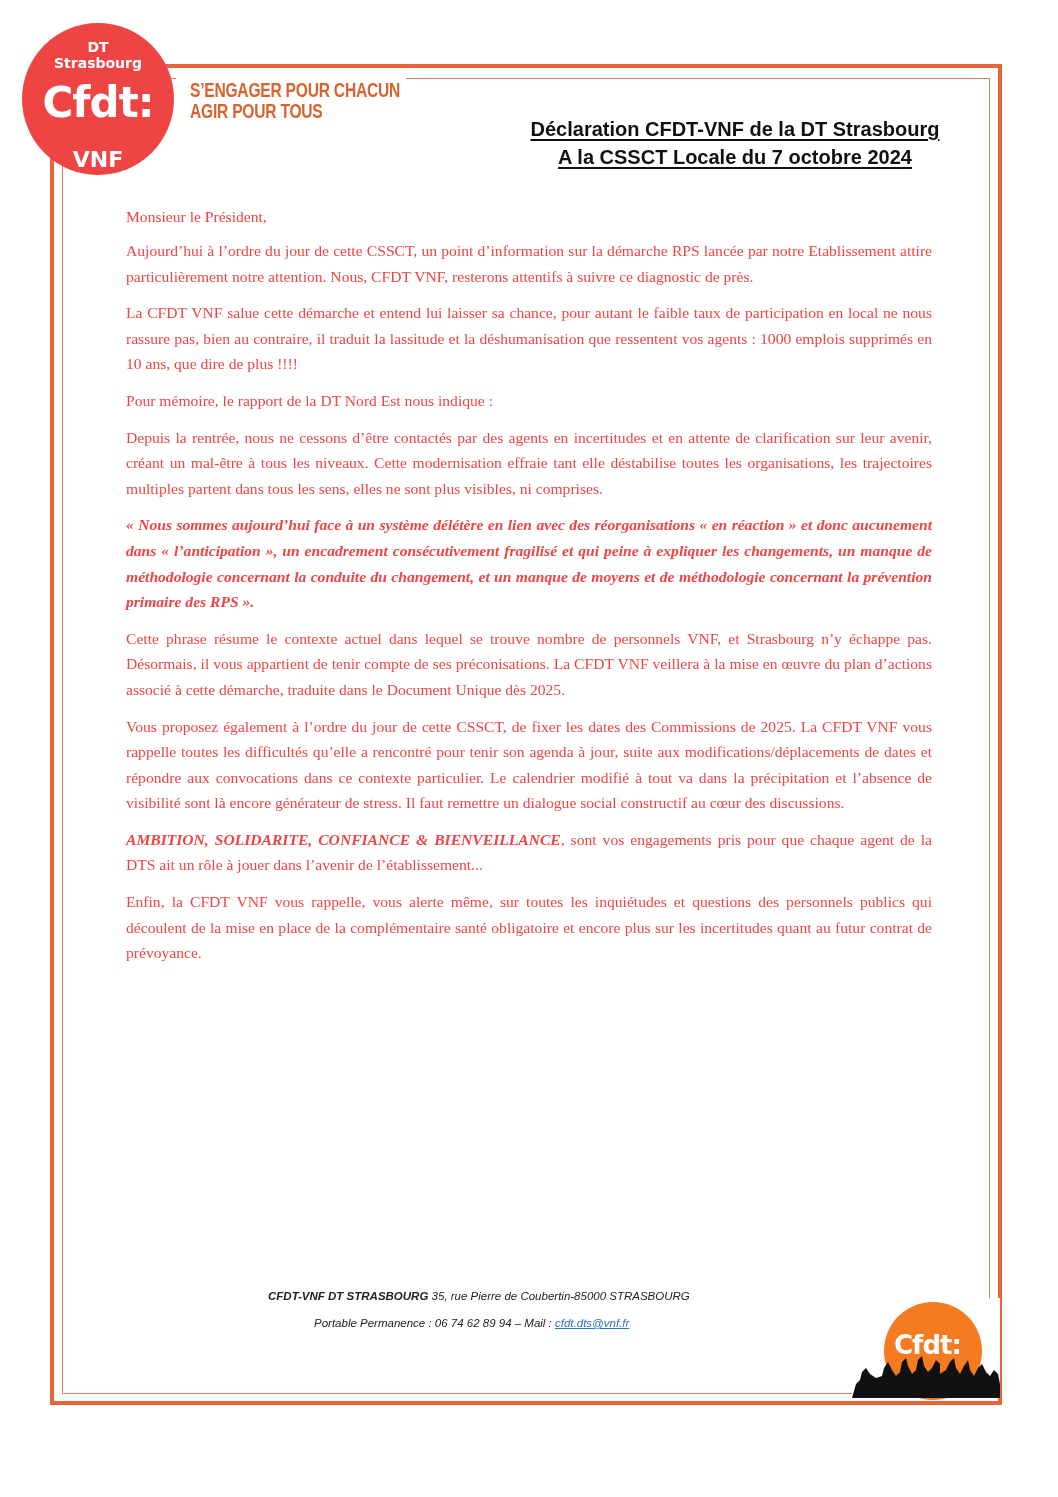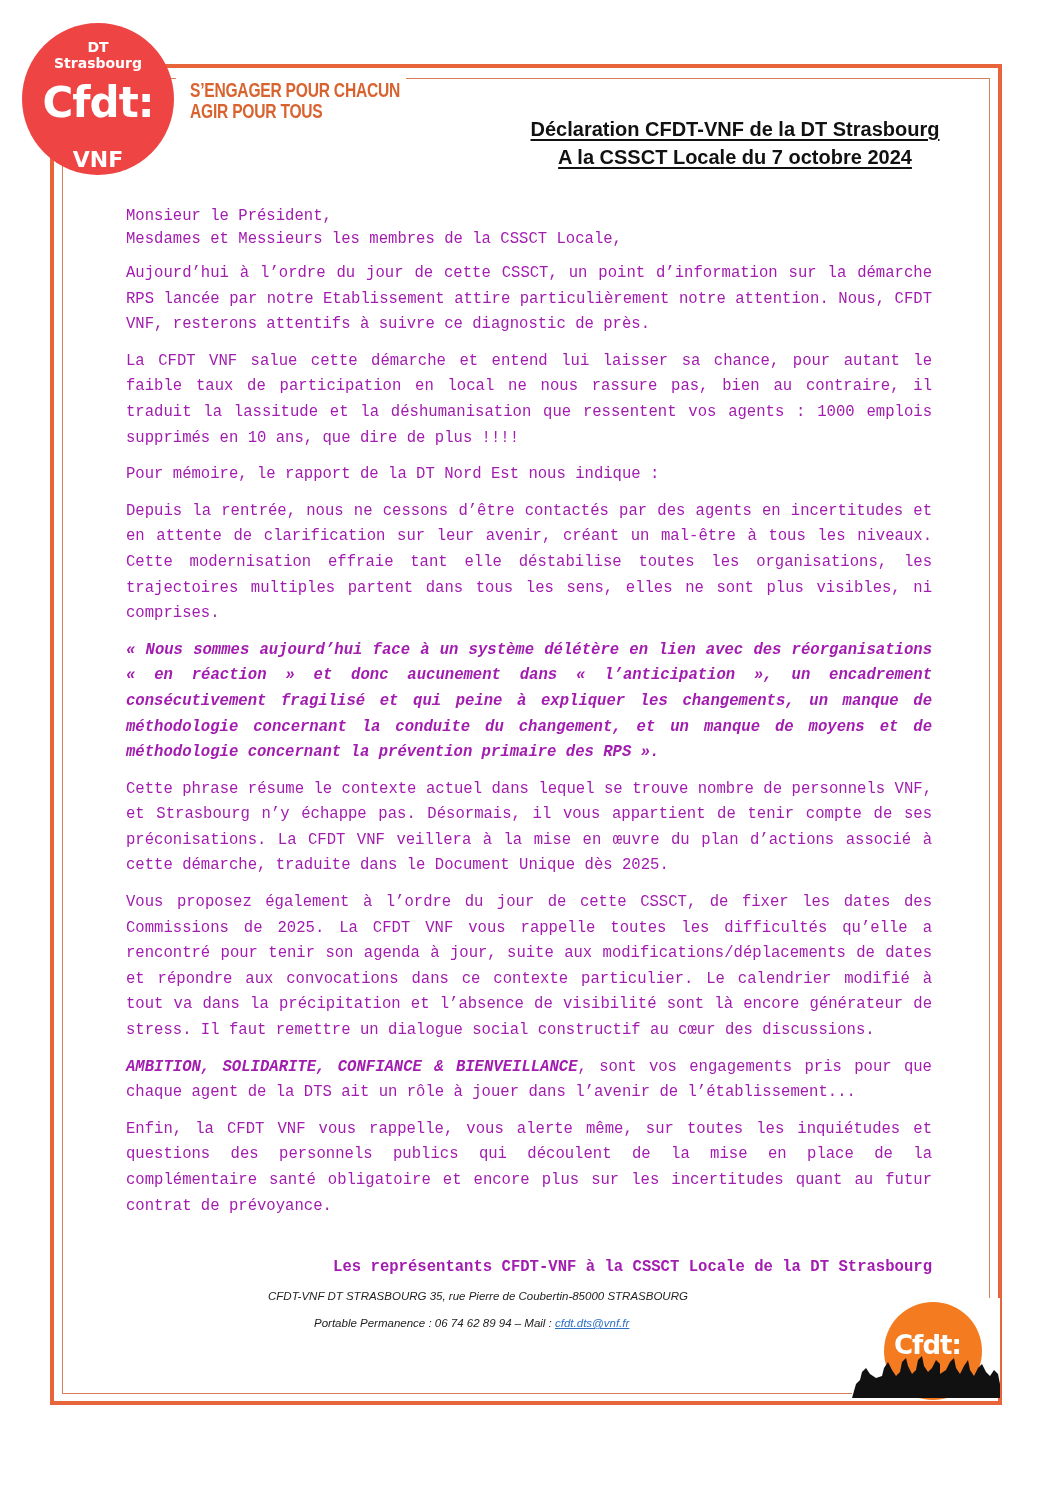--- a/index.html
+++ b/index.html
@@ -18,30 +18,30 @@
   .slogan { position: absolute; left: 190px; top: 80px; color: #d9632f; font-family: "Liberation Sans", sans-serif;
             font-weight: bold; font-size: 20px; line-height: 21px; transform: scaleX(0.78); transform-origin: left top;
             z-index: 3; letter-spacing: -0.3px; }
   .slogan-bg { position: absolute; left: 176px; top: 70px; width: 230px; height: 60px; background: #fff; z-index: 2; }
   .title-block { position: absolute; left: 490px; top: 98px; width: 490px; text-align: center;
                  font-family: "Liberation Sans", sans-serif; font-weight: bold; font-size: 20px; color: #111; }
   .title-block div { text-decoration: underline; text-underline-offset: 3px; }
   .title-1 { position: absolute; left: 0; right: 0; top: 0; margin-top: 20px; }
   .title-2 { position: absolute; left: 0; right: 0; top: 48px; }
   .content { position: absolute; left: 126px; top: 205px; width: 806px;
-             font-family: Liberation Mono, monospace; font-size: 15.6px; line-height: 25.6px; color: #a21caf; }
+             font-family: Liberation Serif, serif; font-size: 15.6px; line-height: 25.6px; color: #ef4444; }
   .content p { margin: 0 0 11px 0; text-align: justify; }
   .salutation { margin-bottom: 10px !important; line-height: 23px; }
   .quote { font-weight: bold; font-style: italic; }
   .signature { text-align: right !important; font-weight: bold; margin-top: 36px !important; }
   .footer { position: absolute; left: 0; top: 1290px; width: 1058px; font-style: italic; font-size: 11.5px; color: #222;
             font-family: "Liberation Sans", sans-serif; }
   .footer .addr { position: absolute; left: 268px; top: 0; white-space: nowrap; }
   .footer .phone { position: absolute; left: 308px; top: 27px; white-space: nowrap; margin-left: 6px; }
-  .footer b { font-weight: normal; }
+  .footer b { font-weight: bold; }
   .footer a { color: #2f6fc4; text-decoration: underline; }
   .footer-img { position: absolute; left: 852px; top: 1298px; width: 148px; height: 100px; background: #fff; z-index: 4; }
   .footer-img .sun { position: absolute; left: 32px; top: 4px; width: 98px; height: 98px; border-radius: 50%;
                      background: #f47b20; overflow: hidden; }
   .footer-img .sun span { position: absolute; left: 10px; top: 28px; color: #fff; font-weight: bold; font-size: 26px;
                           font-family: "DejaVu Sans", sans-serif; letter-spacing: -1px; }
   .footer-img .crowd { position: absolute; left: 0; bottom: 0; width: 148px; height: 44px; }
 </style>
 </head>
 <body>
@@ -64,32 +64,30 @@
 </div>
 
 <div class="title-block">
   <div class="title-1">Déclaration CFDT-VNF de la DT Strasbourg</div>
   <div class="title-2">A la CSSCT Locale du 7 octobre 2024</div>
 </div>
 
 <div class="content">
   <p class="salutation">
     <span>Monsieur le Président,</span><br>
-    <span>Mesdames et Messieurs les membres de la CSSCT Locale,</span>
   </p>
   <p>Aujourd’hui à l’ordre du jour de cette CSSCT, un point d’information sur la démarche RPS lancée par notre Etablissement attire particulièrement notre attention. Nous, CFDT VNF, resterons attentifs à suivre ce diagnostic de près.</p>
   <p>La CFDT VNF salue cette démarche et entend lui laisser sa chance, pour autant le faible taux de participation en local ne nous rassure pas, bien au contraire, il traduit la lassitude et la déshumanisation que ressentent vos agents :  1000 emplois supprimés en 10 ans, que dire de plus !!!!</p>
   <p>Pour mémoire, le rapport de la DT Nord Est nous indique :</p>
   <p>Depuis la rentrée, nous ne cessons d’être contactés par des agents en incertitudes et en attente de clarification sur leur avenir, créant un mal-être à tous les niveaux. Cette modernisation effraie tant elle déstabilise toutes les organisations, les trajectoires multiples partent dans tous les sens, elles ne sont plus visibles, ni comprises.</p>
   <p class="quote">« Nous sommes aujourd’hui face à un système délétère en lien avec des réorganisations « en réaction » et donc aucunement dans « l’anticipation », un encadrement consécutivement fragilisé et qui peine à expliquer les changements, un manque de méthodologie concernant la conduite du changement, et un manque de moyens et de méthodologie concernant la prévention primaire des RPS ».</p>
   <p>Cette phrase résume le contexte actuel dans lequel se trouve nombre de personnels VNF, et Strasbourg n’y échappe pas. Désormais, il vous appartient de tenir compte de ses préconisations. La CFDT VNF veillera à la mise en œuvre du plan d’actions associé à cette démarche, traduite dans le Document Unique dès 2025.</p>
   <p>Vous proposez également à l’ordre du jour de cette CSSCT, de fixer les dates des Commissions de 2025. La CFDT VNF vous rappelle toutes les difficultés qu’elle a rencontré pour tenir son agenda à jour, suite aux modifications/déplacements de dates et répondre aux convocations dans ce contexte particulier. Le calendrier modifié à tout va dans la précipitation et l’absence de visibilité sont là encore générateur de stress. Il faut remettre un dialogue social constructif au cœur des discussions.</p>
   <p><b><i>AMBITION, SOLIDARITE, CONFIANCE &amp; BIENVEILLANCE</i></b><span>, sont vos engagements pris pour que chaque agent de la DTS ait un rôle à jouer dans l’avenir de l’établissement...</span></p>
   <p>Enfin, la CFDT VNF vous rappelle, vous alerte même, sur toutes les inquiétudes et questions des personnels publics qui découlent de la mise en place de la complémentaire santé obligatoire et encore plus sur les incertitudes quant au futur contrat de prévoyance.</p>
-  <p class="signature">Les représentants CFDT-VNF à la CSSCT Locale de la DT Strasbourg</p>
 </div>
 
 <div class="footer">
   <div class="addr"><b>CFDT-VNF DT STRASBOURG</b><span> 35, rue Pierre de Coubertin-85000 STRASBOURG</span></div>
   <div class="phone"><span>Portable Permanence : 06 74 62 89 94 – Mail : </span><a title="cfdt.dts@vnf.fr">cfdt.dts@vnf.fr</a></div>
 </div>
 
 <div class="footer-img">
   <div class="sun">
       <span>Cfdt:</span>

